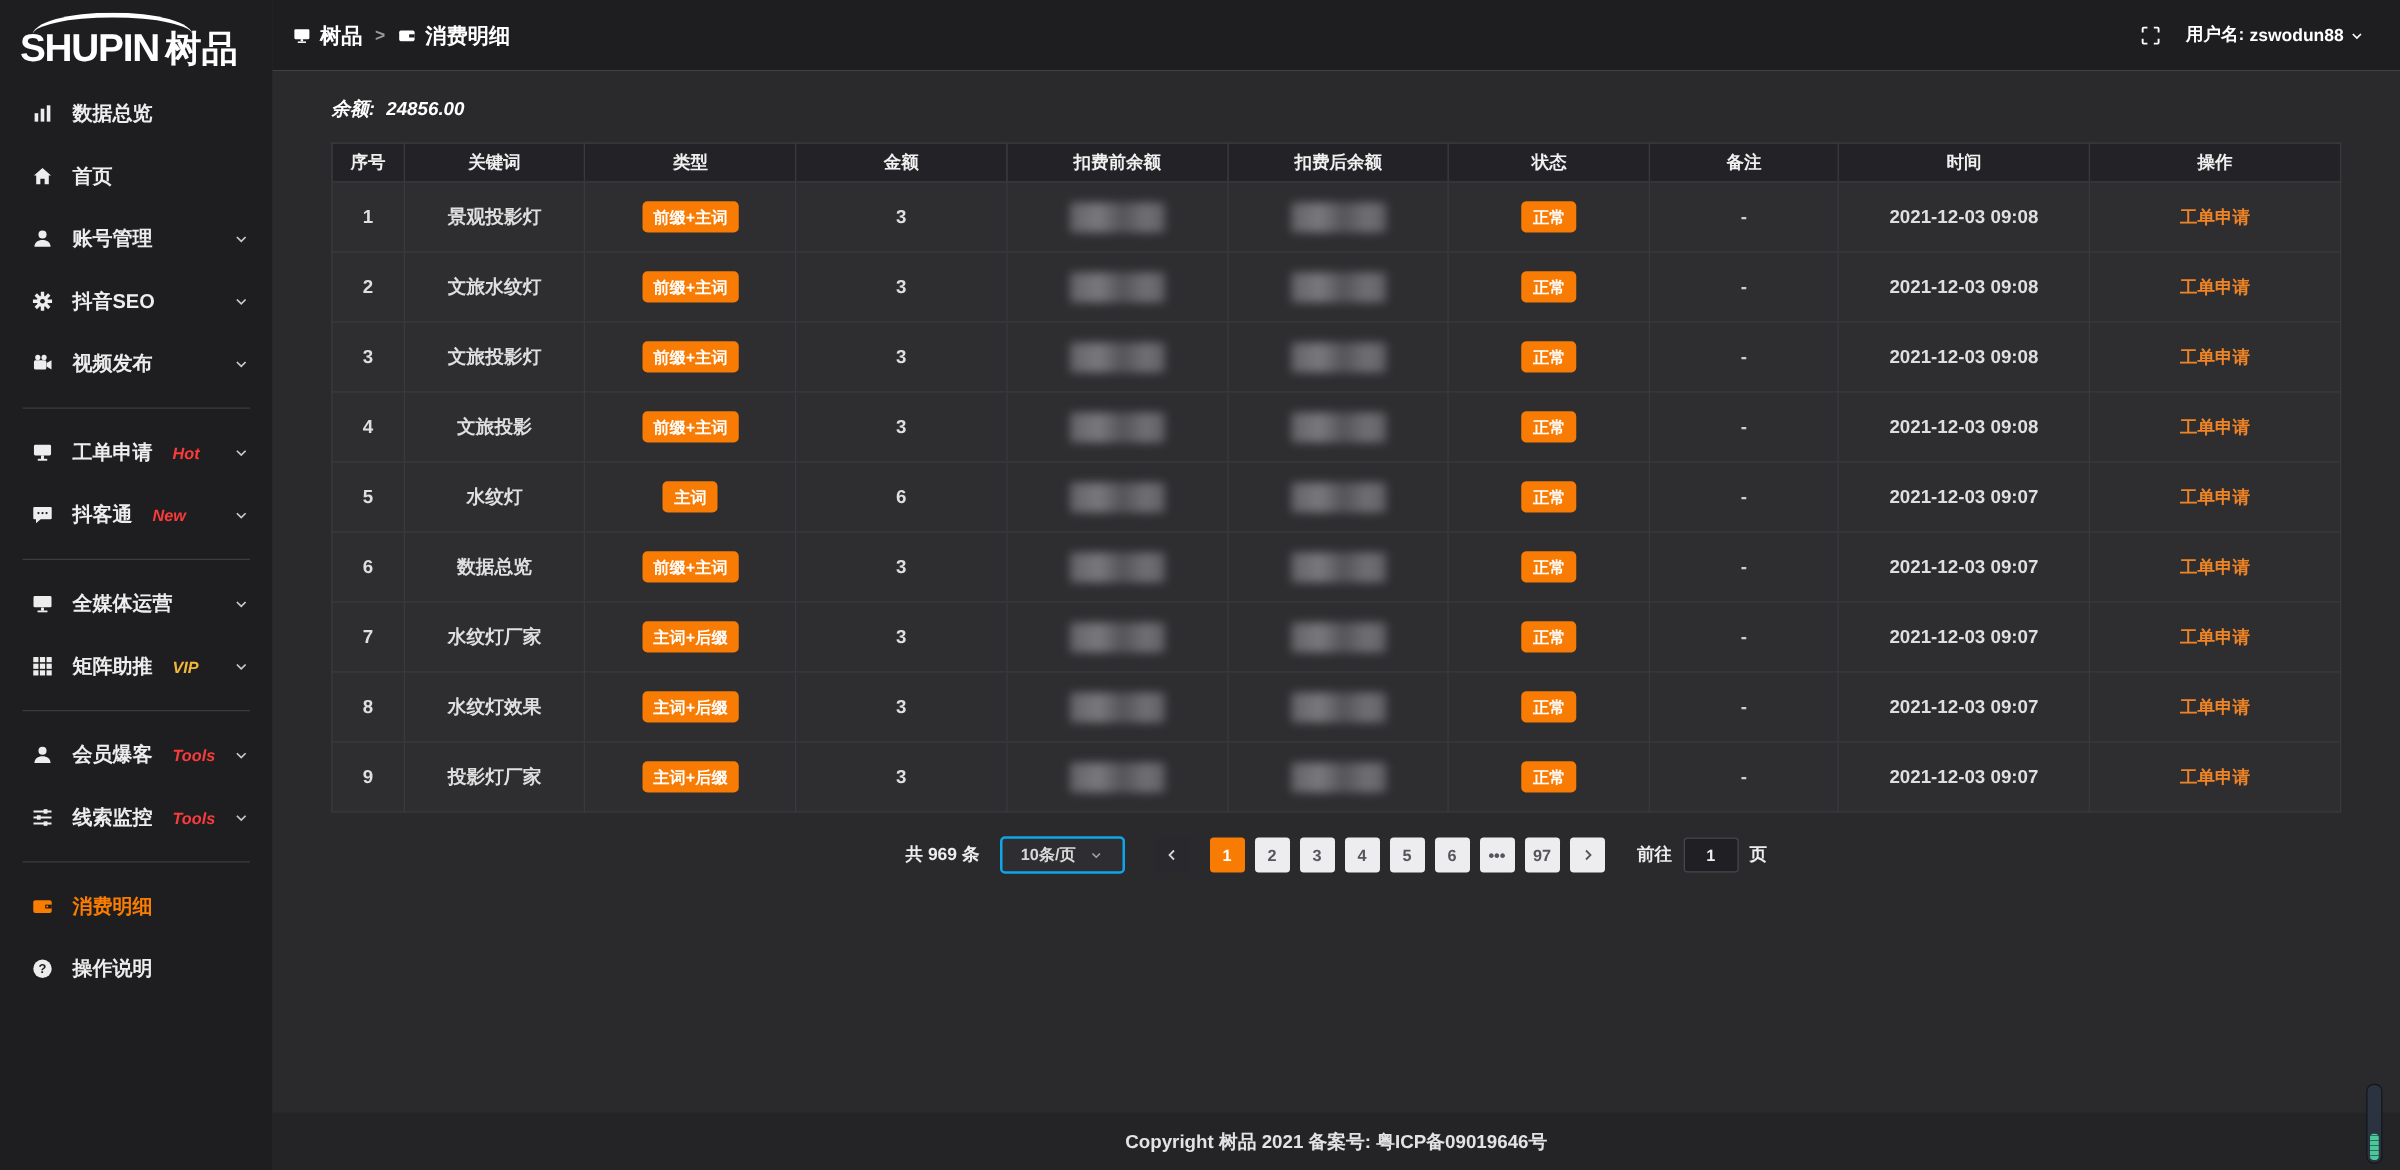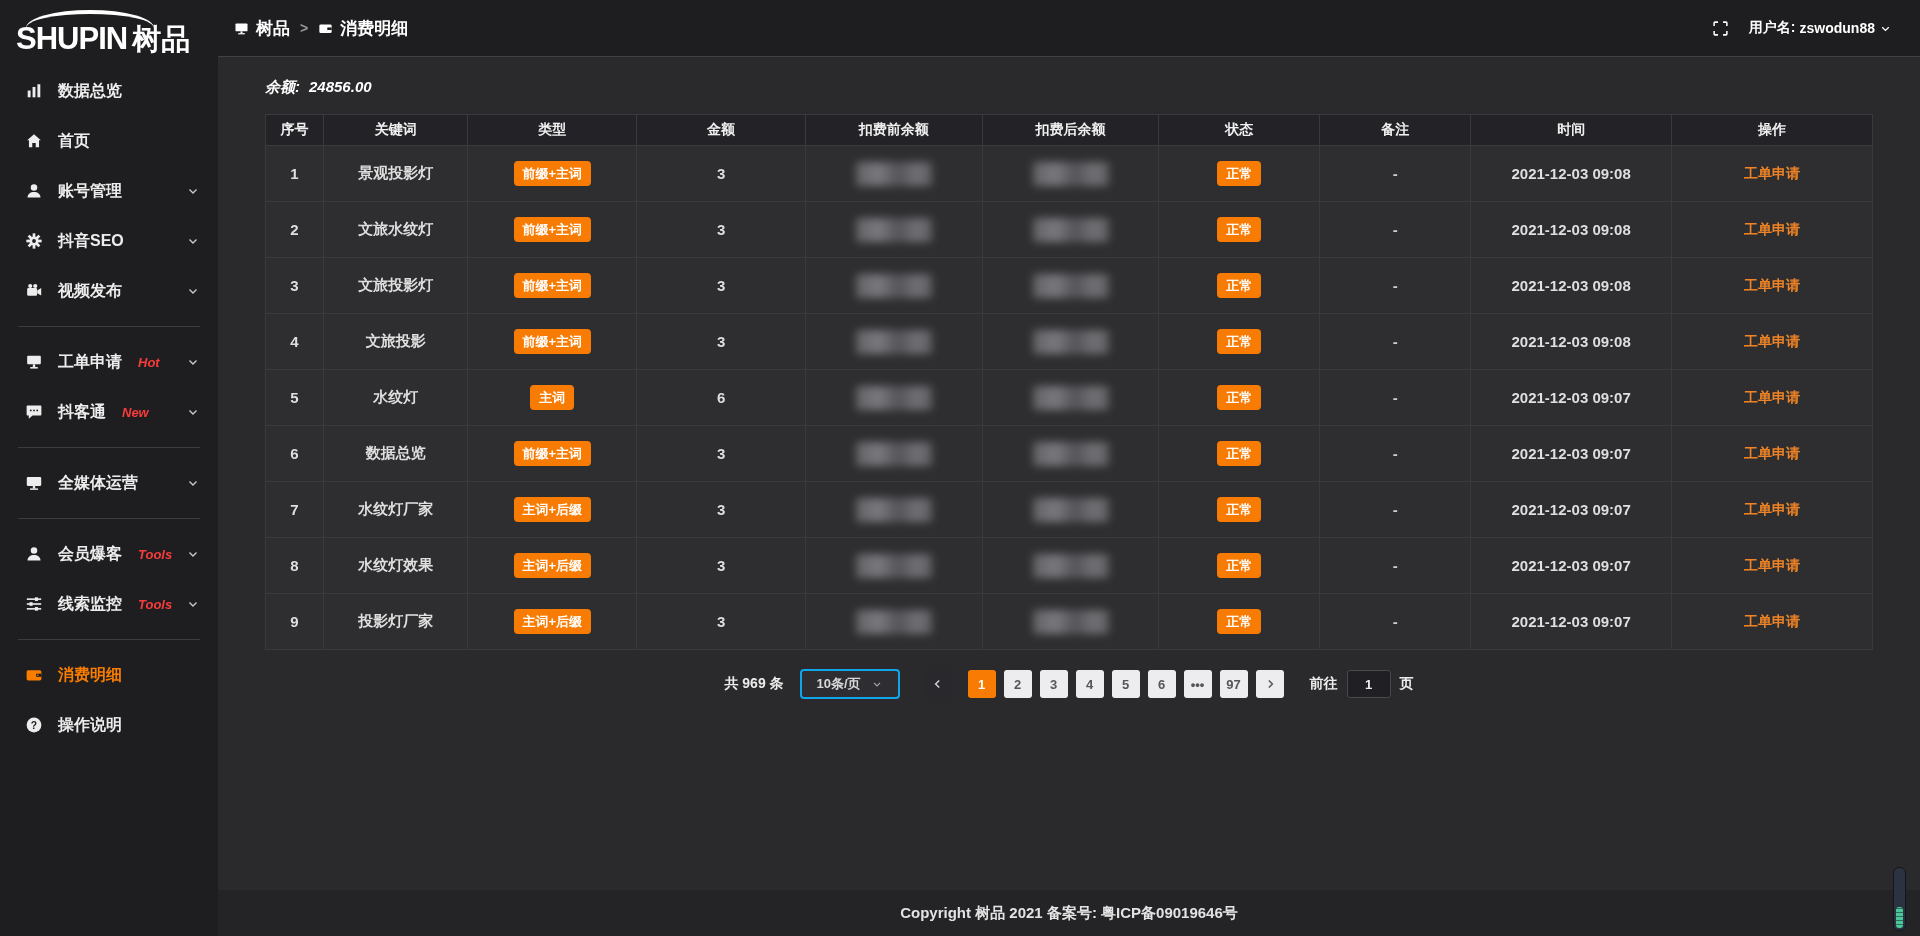--- a/index.html
+++ b/index.html
@@ -230,20 +230,44 @@
             </svg>
         </span>
         <span class="mi-label">全媒体运营</span>
         <span class="mi-chevron">
           <svg width="14" height="14" viewBox="0 0 20 20">
               <polyline points="5,8 10,13 15,8" fill="none" stroke="currentColor" stroke-width="2"></polyline>
             </svg>
         </span>
       </div>
 
+      <div class="menu-item">
+        <span class="mi-icon">
+          <svg width="18" height="18" viewBox="0 0 20 20">
+              <g fill="currentColor">
+                <rect x="1.8" y="1.8" width="4.6" height="4.6"></rect>
+                <rect x="7.7" y="1.8" width="4.6" height="4.6"></rect>
+                <rect x="13.6" y="1.8" width="4.6" height="4.6"></rect>
+                <rect x="1.8" y="7.7" width="4.6" height="4.6"></rect>
+                <rect x="7.7" y="7.7" width="4.6" height="4.6"></rect>
+                <rect x="13.6" y="7.7" width="4.6" height="4.6"></rect>
+                <rect x="1.8" y="13.6" width="4.6" height="4.6"></rect>
+                <rect x="7.7" y="13.6" width="4.6" height="4.6"></rect>
+                <rect x="13.6" y="13.6" width="4.6" height="4.6"></rect>
+              </g>
+            </svg>
+        </span>
+        <span class="mi-label">矩阵助推</span>
+        <span class="mi-badge badge-gold">VIP</span>
+        <span class="mi-chevron">
+          <svg width="14" height="14" viewBox="0 0 20 20">
+              <polyline points="5,8 10,13 15,8" fill="none" stroke="currentColor" stroke-width="2"></polyline>
+            </svg>
+        </span>
+      </div>
 
       <div class="menu-divider"></div>
 
       <div class="menu-item">
         <span class="mi-icon">
           <svg width="18" height="18" viewBox="0 0 20 20">
               <g fill="currentColor">
                 <circle cx="10" cy="6.2" r="3.6"></circle>
                 <path d="M2.8 17.2c0-4 3.2-6.2 7.2-6.2s7.2 2.2 7.2 6.2z"></path>
               </g>

